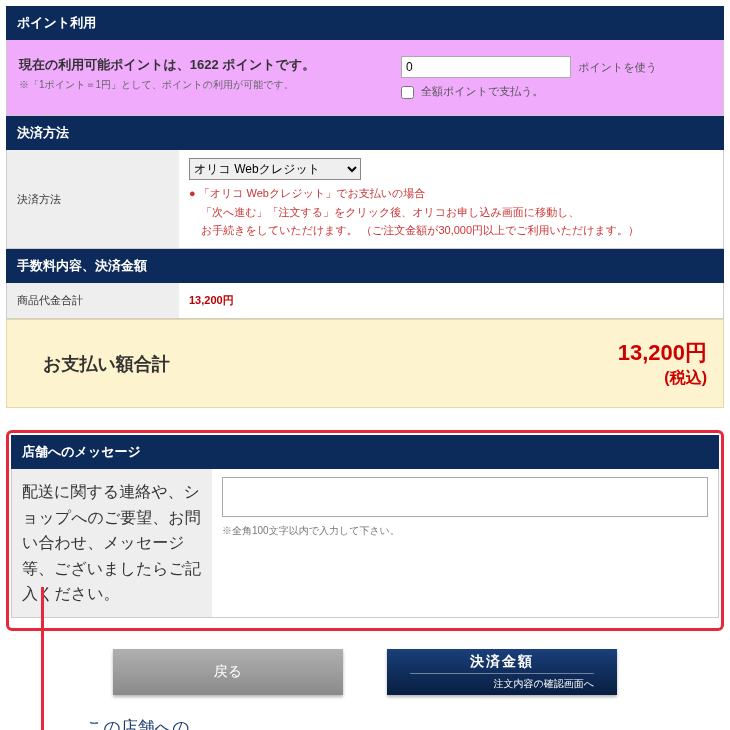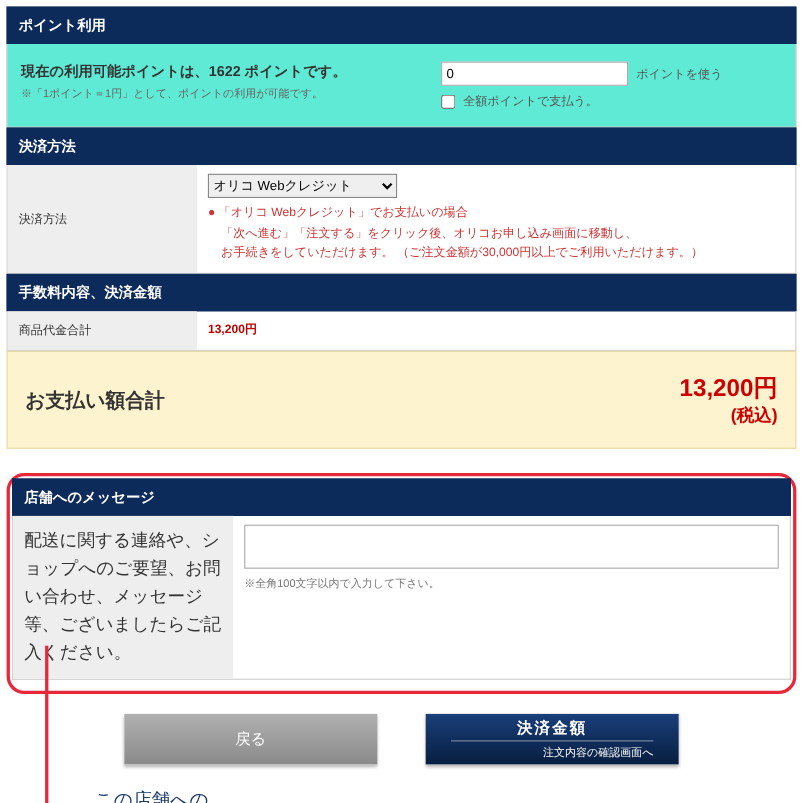--- a/index.html
+++ b/index.html
@@ -16,21 +16,21 @@
       background: #0d2b5a;
       color: #fff;
       font-weight: bold;
       padding: 7px 10px;
       font-size: 13px;
       border: 1px solid #0d2b5a;
     }
     .section-body {
       border: 1px solid #ccc;
       border-top: none;
-      background: #5eead4;
+      background: #f0abfc;
       padding: 16px 12px;
     }
     .points-row { display: flex; }
     .points-left { flex: 1; }
     .points-left .line1 { font-weight: bold; font-size: 13px; margin-bottom: 4px; }
     .points-left .line2 { font-size: 10px; color: #666; }
     .points-right { width: 310px; }
     .points-right input[type="text"] {
       width: 170px;
       height: 22px;
@@ -86,32 +86,33 @@
       padding: 18px 16px;
       display: flex;
       align-items: center;
       margin-bottom: 22px;
     }
     .total-box .label {
       font-size: 18px;
       font-weight: bold;
       color: #333;
       flex: 1;
+      margin-left: 20px;
     }
     .total-box .amount {
       text-align: right;
       color: #c00;
       font-weight: bold;
     }
     .total-box .amount .num { font-size: 22px; }
     .total-box .amount .tax { font-size: 16px; }
 
     .highlighted-section {
       border: 3px solid #e6283a;
-      border-radius: 16px;
+      border-radius: 6px;
       padding: 2px 2px 10px 2px;
       position: relative;
     }
     .msg-body {
       border: 1px solid #ccc;
       border-top: none;
       display: flex;
     }
     .msg-label {
       width: 200px;

